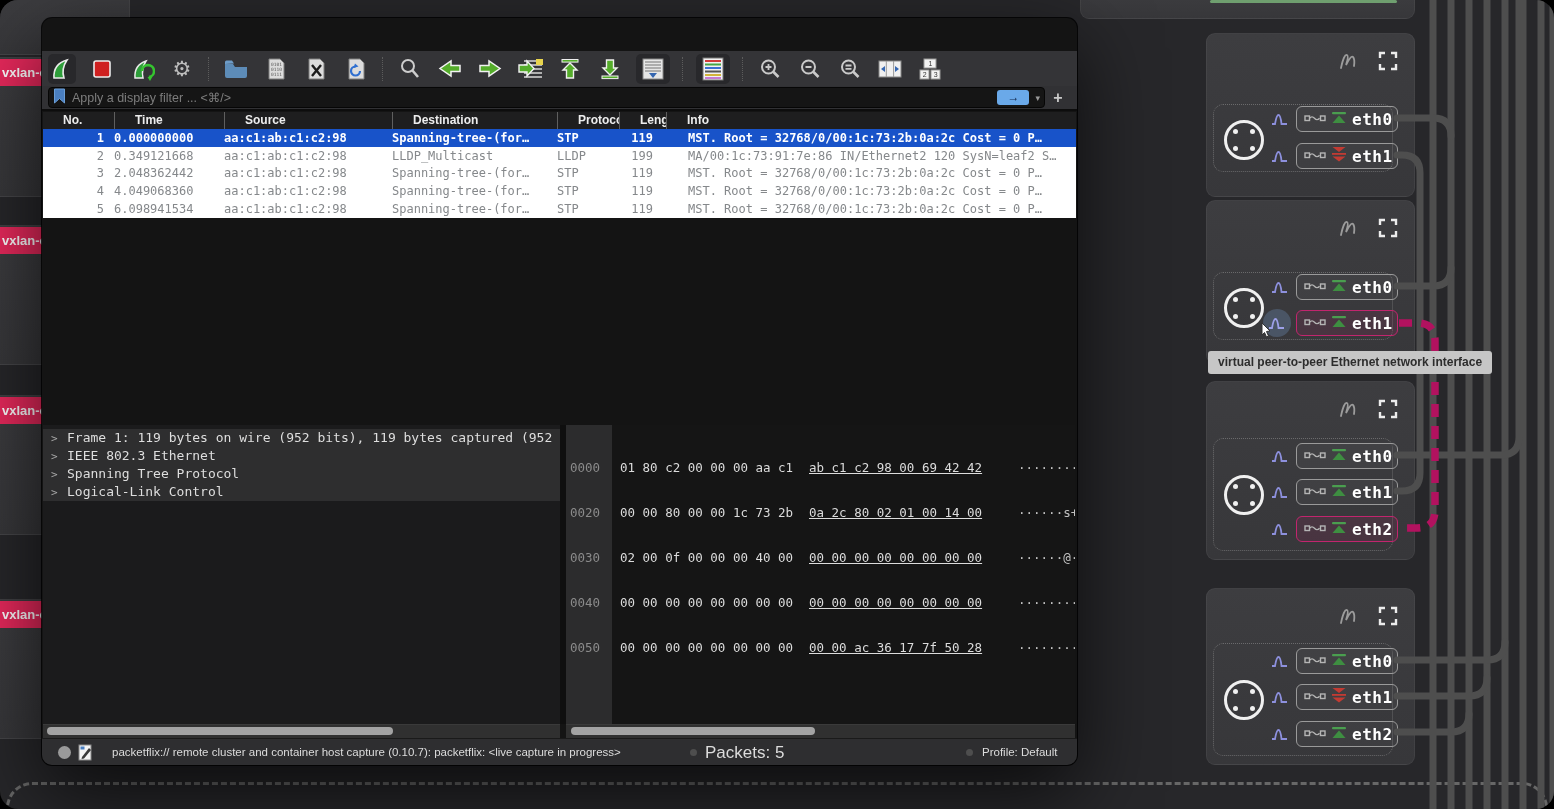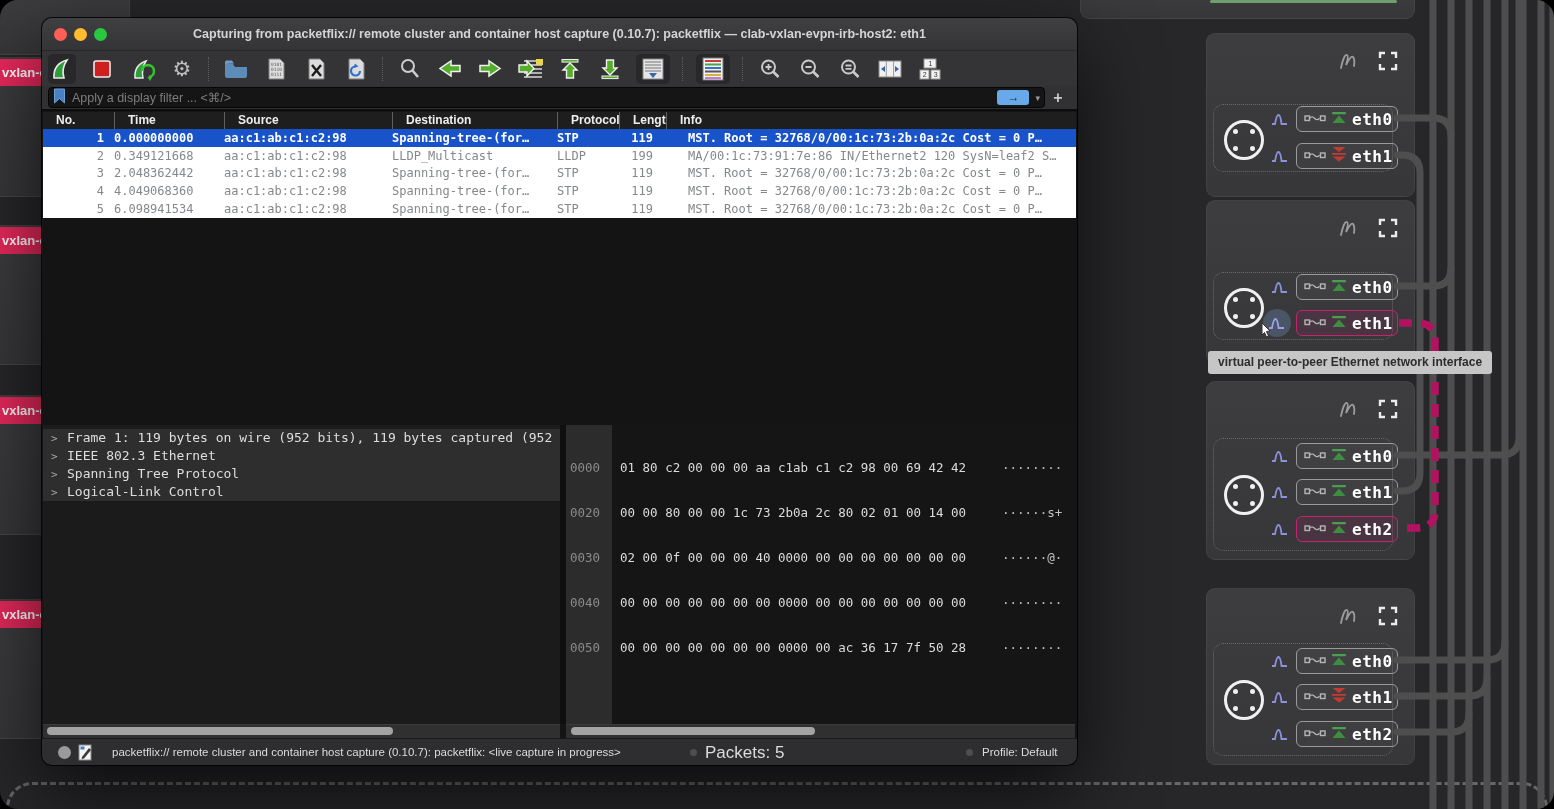--- a/index.html
+++ b/index.html
@@ -51,21 +51,21 @@
   .ffield{flex:1;height:19px;background:#151515;border:1px solid #060606;border-radius:4px;display:flex;
     align-items:center;padding:0 4px;gap:6px;}
   .fph{flex:1;color:#7d7d7d;font-size:12.5px;white-space:nowrap;overflow:hidden;}
   .fapply{width:32px;height:15px;background:#6aa9e9;border-radius:3px;color:#14294d;font-weight:700;
     text-align:center;line-height:14px;font-size:12px;}
   .fcaret{color:#9a9a9a;font-size:9px;}
   .fplus{width:26px;text-align:center;color:#c9c9c9;font-size:16px;font-weight:700;}
   
   .colhead{position:absolute;left:1px;top:94px;width:1033px;height:17px;background:#1e1e1f;display:flex;
     font-size:12px;font-weight:700;color:#ededed;line-height:17px;}
-  .colhead div{box-sizing:border-box;padding-left:13px;border-left:1px solid #5f5f5f;white-space:nowrap;overflow:hidden;}
+  .colhead div{box-sizing:border-box;padding-left:20px;border-left:1px solid #5f5f5f;white-space:nowrap;overflow:hidden;}
   .colhead div:first-child{border-left:none;}
   .listbg{position:absolute;left:1px;top:111px;width:1033px;height:296px;background:#141414;}
   .prow{display:flex;height:17.8px;background:#fff;color:#85888b;font-family:"DejaVu Sans Mono",monospace;
     font-size:12px;align-items:center;white-space:nowrap;}
   .prow.sel{background:#1853c9;color:#fff;font-weight:700;}
   .c1{width:71px;text-align:right;padding-right:10px;box-sizing:border-box;}
   .c2{width:110px}.c3{width:168px}.c4{width:165px}.c5{width:62px}
   .c6{width:47px;text-align:right;padding-right:13px;box-sizing:border-box;}
   .c7{flex:1;overflow:hidden;padding-left:22px;}
   
@@ -75,21 +75,21 @@
   .drow .car{display:inline-block;width:16px;margin-left:8px;color:#a8a8a8;font-size:11px;}
   .vdiv{position:absolute;left:518px;top:407px;width:6px;height:299px;background:#0f0f0f;}
   
   .hpane{position:absolute;left:524px;top:407px;width:509px;height:299px;background:#151515;overflow:hidden;}
   .gutter{position:absolute;left:0;top:0;width:46px;height:299px;background:#2c2c2d;}
   .hrows{position:absolute;left:4px;top:5px;font-family:"DejaVu Sans Mono",monospace;font-size:12.5px;
     line-height:15px;white-space:pre;color:#dcdcdc;}
   .hrow{display:flex;}
   .off{display:inline-block;width:44px;color:#8b8b8b;}
   .hxa{display:inline-block;margin-left:6px;width:173px;}
-  .hxb{display:inline-block;margin-left:0;width:173px;}
+  .hxb{display:inline-block;margin-left:16px;width:173px;text-decoration:underline;}
   .asc{display:inline-block;margin-left:36px;color:#c2c2c2;}
   
   .strack{position:absolute;top:706px;height:14px;background:#303030;border-top:1px solid #3a3a3a;box-sizing:border-box;}
   .sthumb{position:absolute;top:709px;height:8px;background:#a3a3a3;border-radius:4px;}
   
   .statusbar{position:absolute;left:0;top:720px;right:0;height:27px;background:#2e2e30;border-top:1px solid #1a1a1a;}
   .statusbar *{position:absolute;white-space:nowrap;}
   .scircle{left:16px;top:7px;width:13px;height:13px;border-radius:50%;background:#9a9a9a;}
   .stext{left:70px;top:0;line-height:27px;font-size:11.5px;color:#dcdcdc;}
   .sdot{width:7px;height:7px;border-radius:50%;background:#4e4e4e;top:10px;}
@@ -420,28 +420,20 @@
       <path d="M1397 732 H1451 Q1469 732 1469 714"></path>
     </g>
     <path d="M1399 323 H1417 Q1435 323 1435 341 V510 Q1435 528 1417 528 H1399" stroke="#b2125f" stroke-width="7.5" fill="none" stroke-dasharray="13 9"></path>
   </svg>
 
   <div class="tooltip">virtual peer-to-peer Ethernet network interface</div>
   <div class="bounds"></div>
 </div>
 
 <div class="win">
-  <div class="titlebar">
-    <div class="lights">
-      <span class="lt-r"></span>
-      <span class="lt-y"></span>
-      <span class="lt-g"></span>
-    </div>
-    <div class="wtitle">Capturing from packetflix:// remote cluster and container host capture (0.10.7): packetflix — clab-vxlan-evpn-irb-host2: eth1</div>
-  </div>
 
   <div class="toolbar">
     <span class="tbtn pressed">
         <svg width="26" height="26" viewBox="0 0 26 26">
           <path d="M5 22 Q4 8 18 4 Q12 13 15 22 Z" fill="#2e9e3a" stroke="#e9e9e9" stroke-width="1.6"></path>
         </svg>
       </span>
     <span class="tbtn">
         <svg width="22" height="22">
           <rect x="3" y="3" width="16" height="16" rx="2" fill="#cf2020" stroke="#ececec" stroke-width="1.6"></rect>

